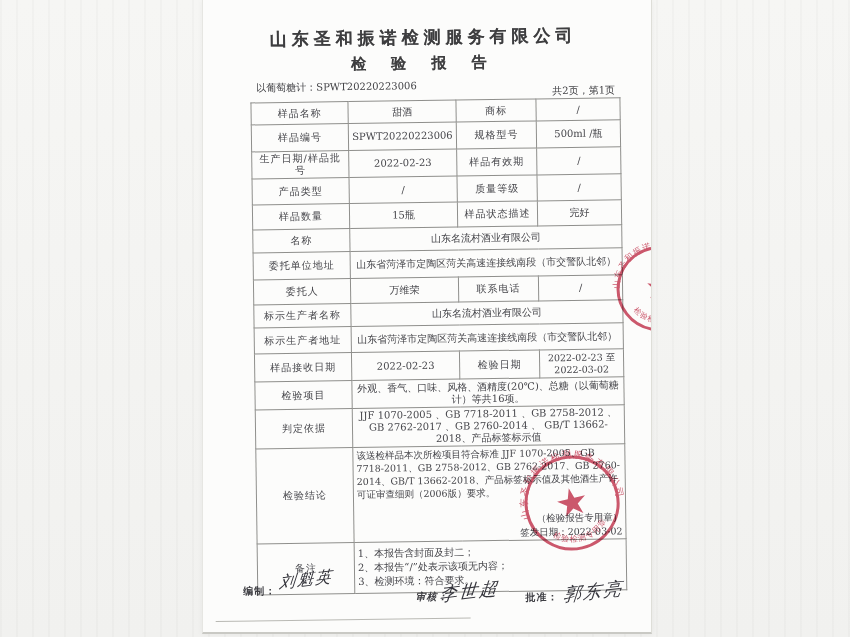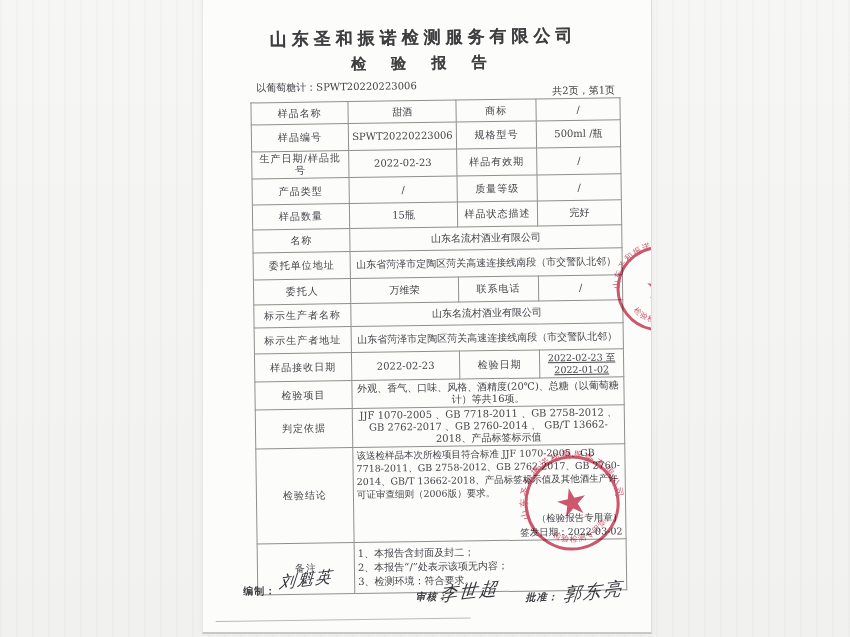--- a/index.html
+++ b/index.html
@@ -51,21 +51,21 @@
   table.report td{
     border:1px solid #8f8f8c;
     padding:1px 3px;
     text-align:center;
     vertical-align:middle;
     line-height:12px;
     overflow:hidden;
   }
   td.lbl{letter-spacing:1px;}
   td.txt{text-align:left;padding:2px 5px;line-height:13px;}
-  .two-line{line-height:12px;font-size:9.5px;text-decoration:underline;}
+  .two-line{line-height:12px;font-size:9.5px;}
   .concl-wrap{font-size:9.5px;line-height:13px;text-align:left;}
   .seal-note{ text-align:right;margin-top:14px;font-size:9.5px;}
   .issue-date{text-align:right;margin-top:2px;font-size:9.5px;}
   .remark-line{display:block;text-align:left;line-height:14px;}
 
   .sign-row{position:absolute;top:572px;left:0;width:448px;height:50px;font-size:10px;color:#3f3f44;}
   .sign-label{position:absolute;font-weight:bold;letter-spacing:1px;}
   .handwriting{
     position:absolute;
     font-family:"DejaVu Sans","Liberation Sans",sans-serif;
@@ -150,21 +150,21 @@
         <tr style="height:26px">
           <td class="lbl">标示生产者地址</td>
           <td colspan="3">山东省菏泽市定陶区菏关高速连接线南段（市交警队北邻）</td>
         </tr>
         <tr style="height:28px">
           <td class="lbl">样品接收日期</td>
           <td>2022-02-23</td>
           <td class="lbl">检验日期</td>
           <td>
             <span class="two-line">2022-02-23 至</span><br>
-            <span class="two-line">2022-01-02</span>
+            <span class="two-line">2022-03-02</span>
           </td>
         </tr>
         <tr style="height:28px">
           <td class="lbl">检验项目</td>
           <td colspan="3" class="txt">外观、香气、口味、风格、酒精度(20℃)、总糖（以葡萄糖计）等共16项。</td>
         </tr>
         <tr style="height:31px">
           <td class="lbl">判定依据</td>
           <td colspan="3" class="txt">JJF 1070-2005 、GB 7718-2011 、GB 2758-2012 、GB 2762-2017 、GB 2760-2014 、 GB/T 13662-2018、产品标签标示值</td>
         </tr>
@@ -185,21 +185,21 @@
           </td>
         </tr>
       </tbody>
         </table>
 
       <div class="sign-row">
         <span class="sign-label" style="left:36px;top:10px;">编制：</span>
         <span class="handwriting" style="left:72px;top:-4px;font-size:16px;">刘魁英</span>
         <span class="sign-label" style="left:208px;top:18px;font-style:italic;">审核：</span>
         <span class="handwriting" style="left:232px;top:8px;font-size:18px;">李世超</span>
-        <span class="sign-label" style="left:318px;top:20px;font-style:italic;">批准：</span>
+        <span class="sign-label" style="left:318px;top:20px;">批准：</span>
         <span class="handwriting" style="left:356px;top:10px;font-size:18px;">郭东亮</span>
       </div>
 
       <div class="scan-line"></div>
 
       <svg class="stamp stamp-big" width="124" height="124" viewBox="-62 -62 124 124">
         <defs>
           <path id="arcTop" d="M -44,9 A 45,45 0 1 1 44,9"></path>
           <path id="arcBot" d="M -30,24 A 38,38 0 0 0 30,24"></path>
         </defs>

